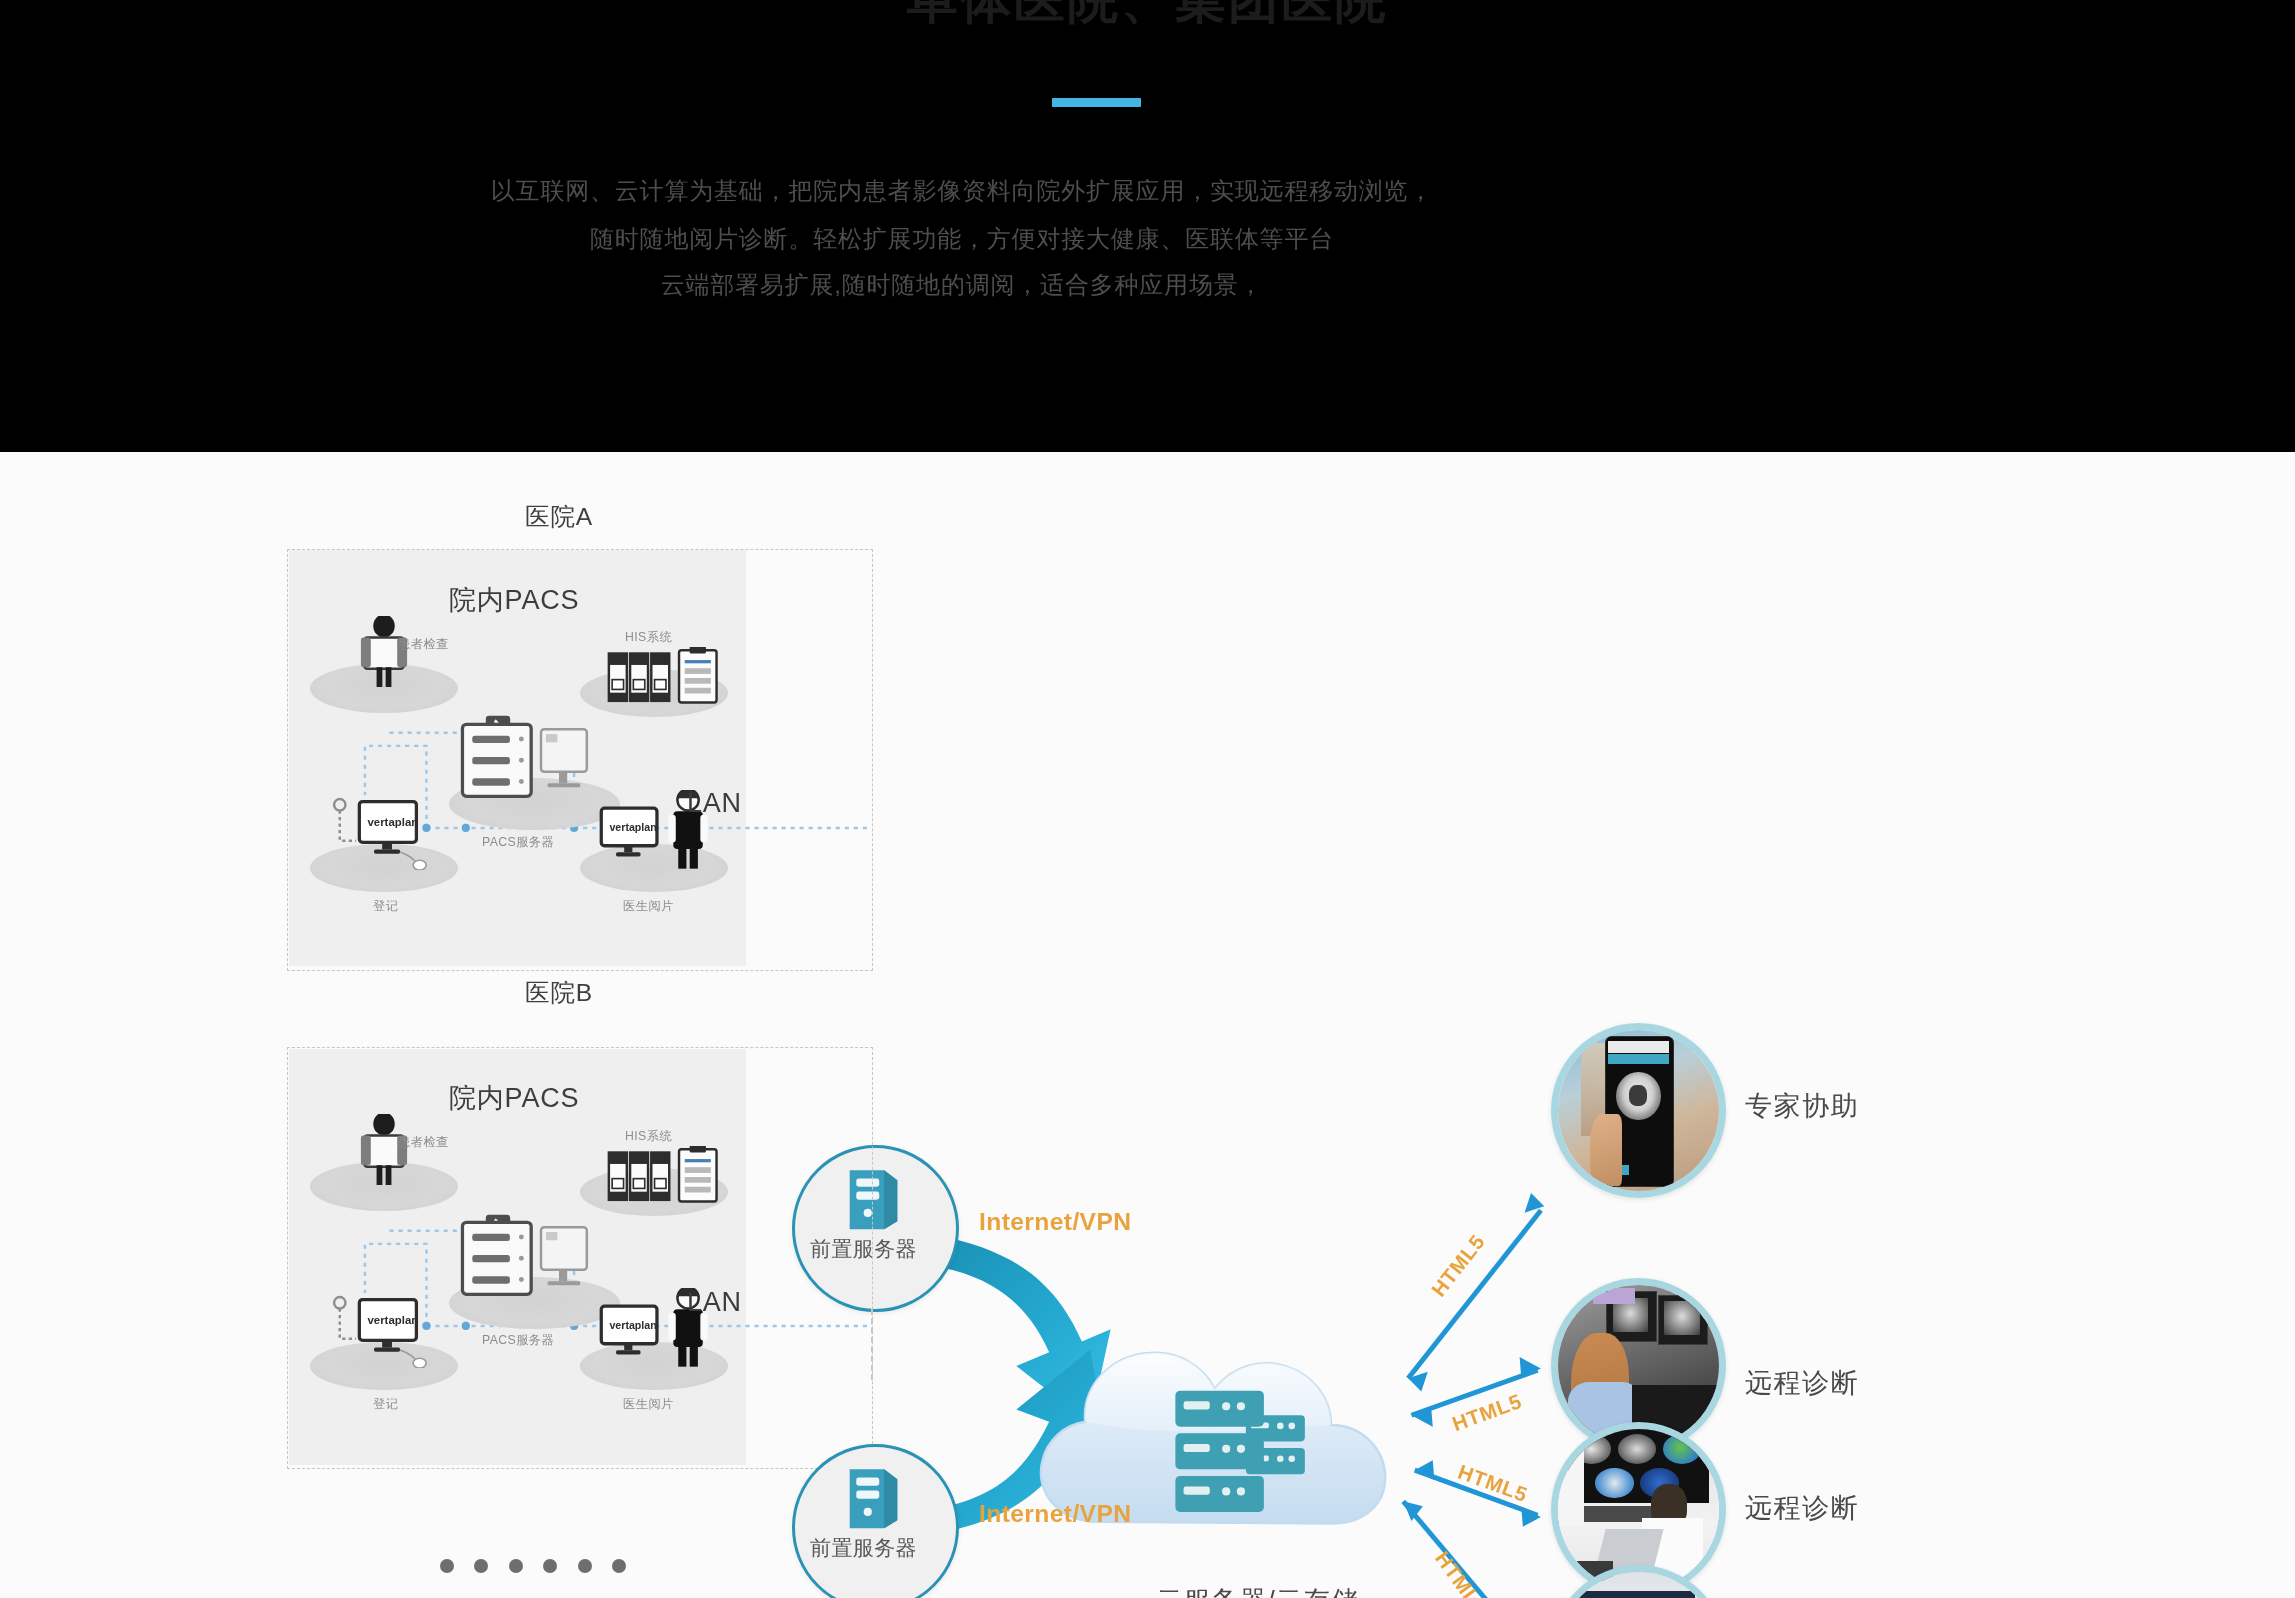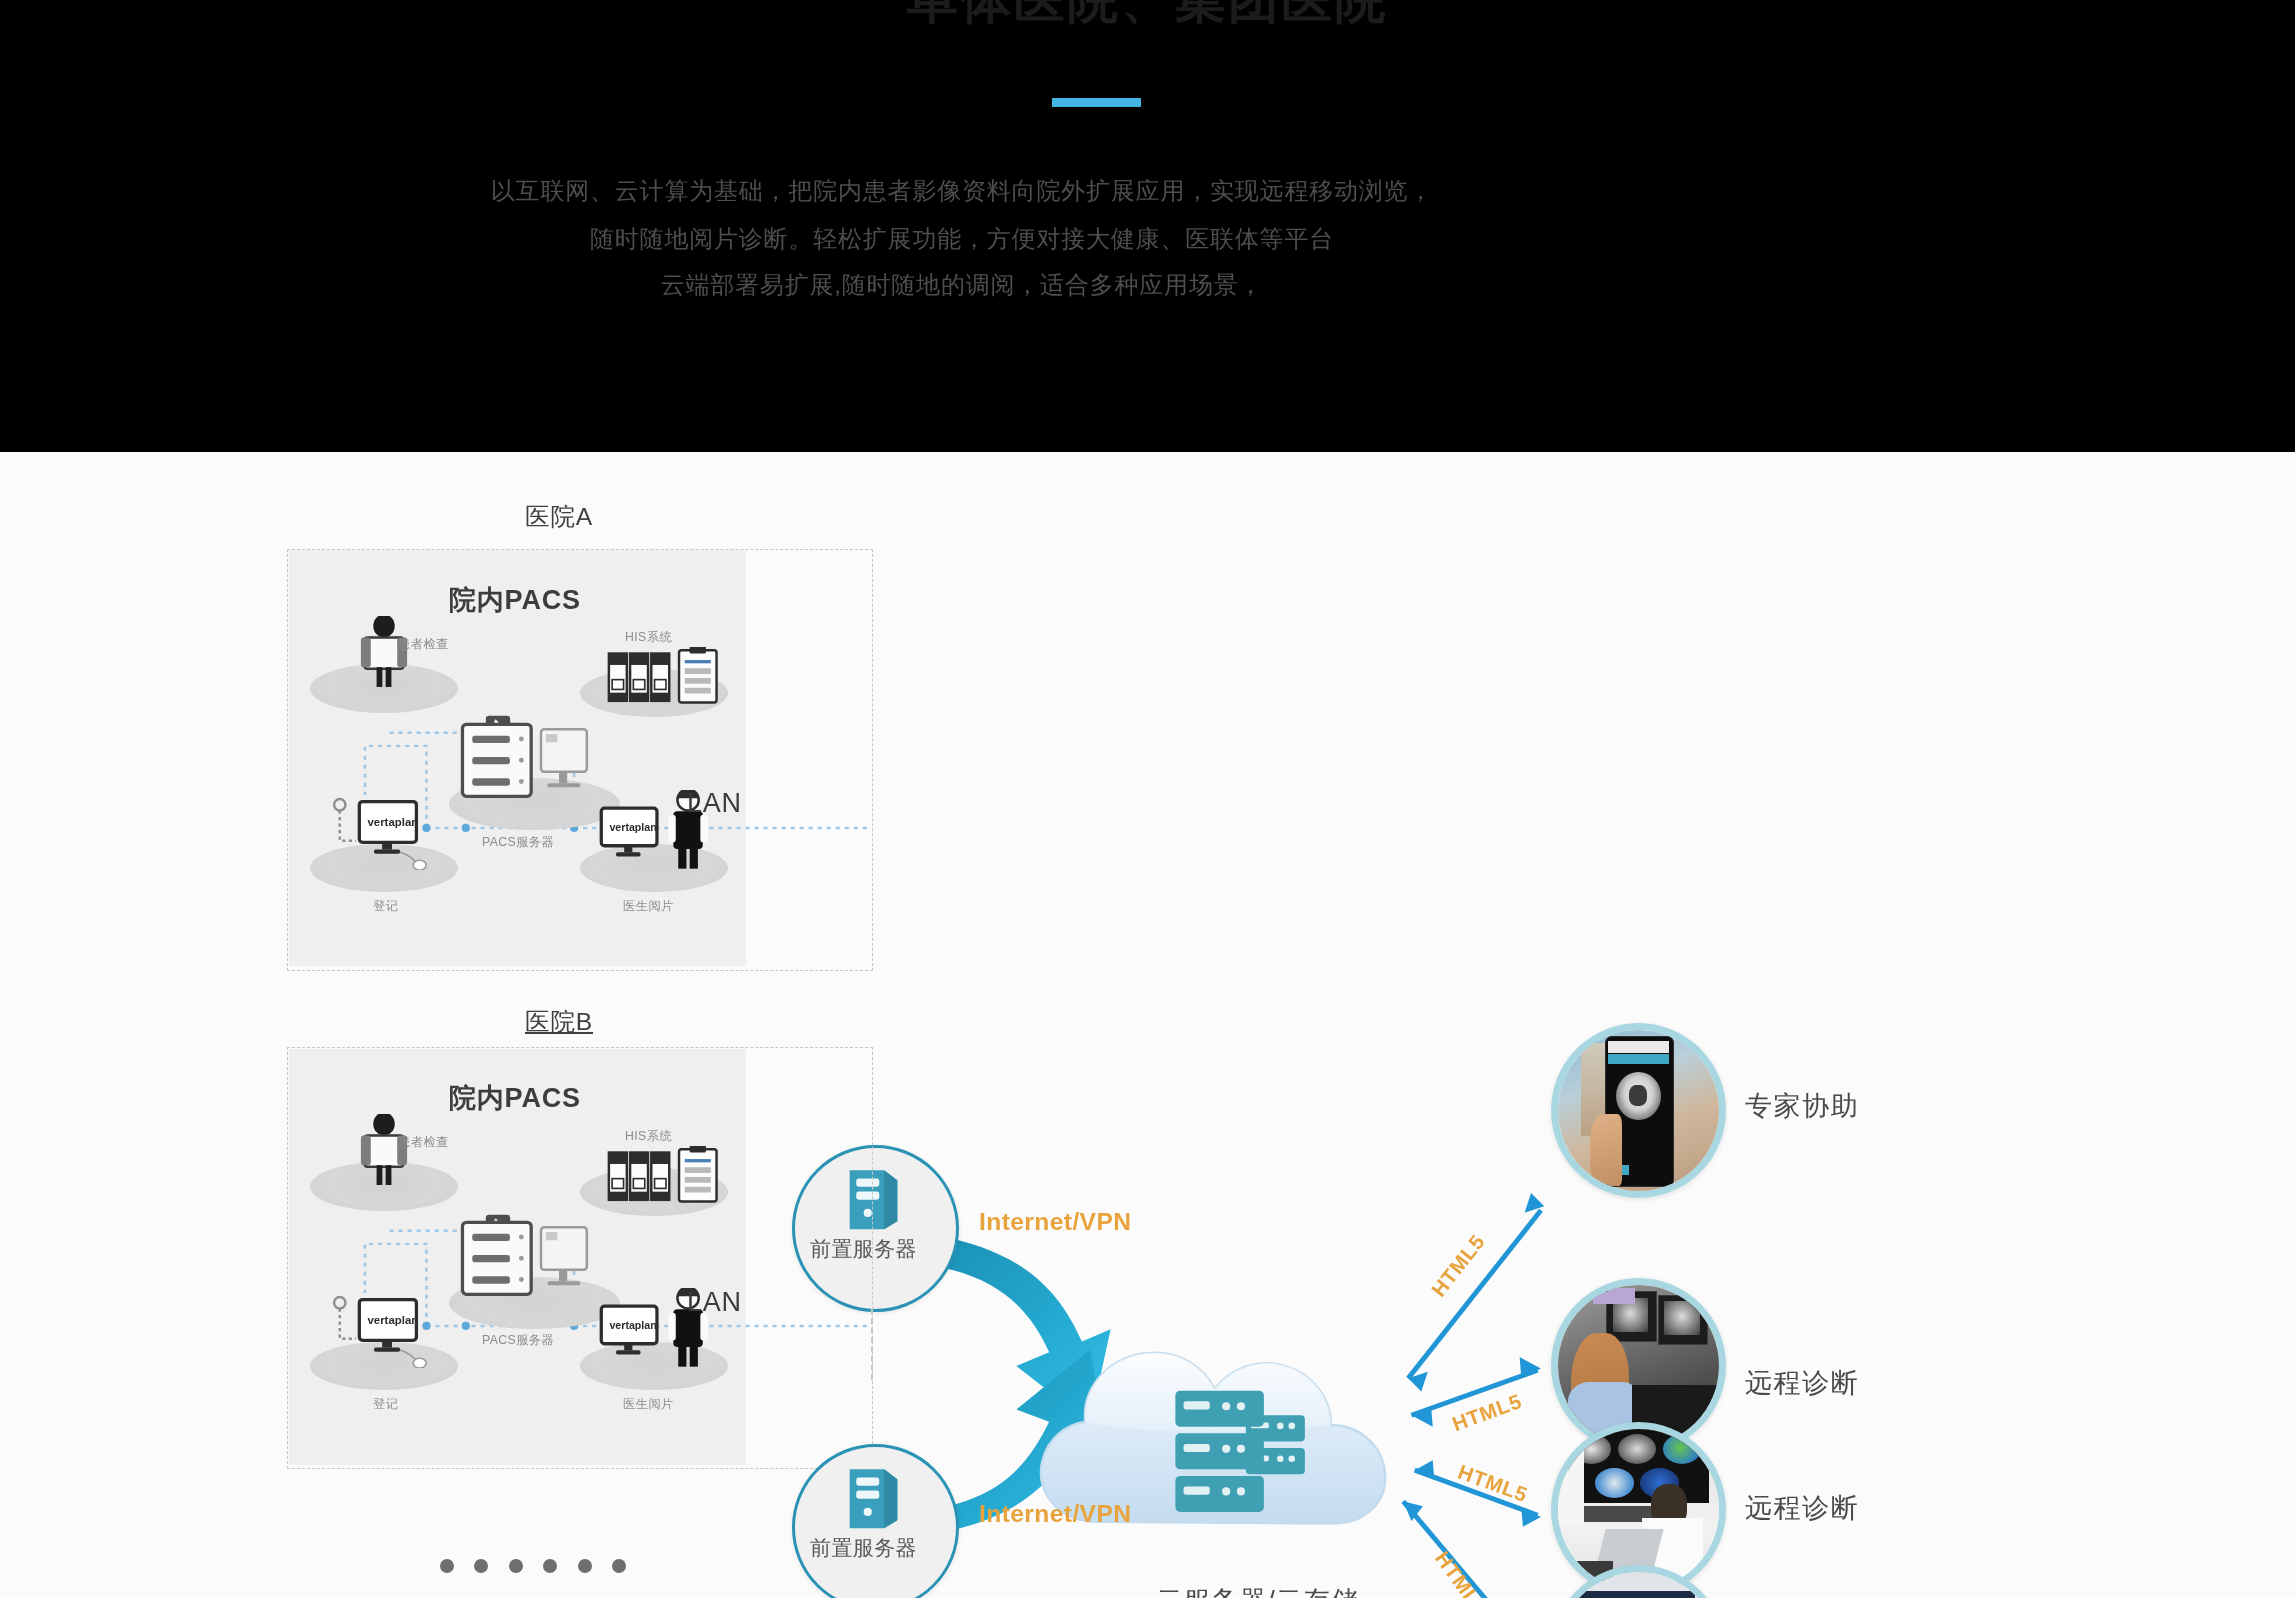--- a/index.html
+++ b/index.html
@@ -50,21 +50,21 @@
 
   
   .hosp-dash{
     position:absolute;border:1.6px dashed #c6c6c6;background:transparent;
   }
   
   .pacs-panel{
     position:absolute;background:#efefef;
   }
   .pacs-label{
-    position:absolute;font-size:27px;color:#3d3d3d;font-weight:700;
+    position:absolute;font-size:27px;color:#3d3d3d;font-weight:400;
     letter-spacing:0.8px;white-space:nowrap;
   }
 
   
   .ped{
     position:absolute;border-radius:50%;
     background:radial-gradient(ellipse at 50% 45%, #d2d2d2 0%, #d7d7d7 55%, #cfcfcf 100%);
   }
 
   .tiny-label{
@@ -328,21 +328,21 @@
     <path d="M8,4 L50,4 L66,16 L66,66 L50,76 L8,76 Z" fill="#3a9fbd"></path>
     <path d="M50,4 L66,16 L66,66 L50,76 Z" fill="#2f8aa6"></path>
     <rect x="16" y="14" width="28" height="10" rx="3" fill="#eef7f9"></rect>
     <rect x="16" y="30" width="28" height="10" rx="3" fill="#eef7f9"></rect>
     <circle cx="30" cy="56" r="5" fill="#eef7f9"></circle>
   </svg>
   <div class="fsrv-label" style="left:810px;top:783px;">前置服务器</div>
   <div class="vpn-label" style="left:979px;top:756px;">Internet/VPN</div>
   <div style="position:absolute;left:871px;top:857px;width:0;height:71px;border-left:2.5px dashed #c6c6c6;"></div>
 
-  <div class="hosp-title" style="left:525px;top:553px;text-decoration:underline;">医院B</div>
+  <div class="hosp-title" style="left:525px;top:524px;">医院B</div>
   <div class="hosp-dash" style="left:287px;top:595px;width:584px;height:420px;"></div>
   <div class="pacs-panel" style="left:289px;top:597px;width:457px;height:416px;"></div>
   <div class="pacs-label" style="left:449px;top:628px;">院内PACS</div>
 
   <svg width="584" height="420" style="position:absolute;left:287px;top:595px;" viewBox="0 0 712 512">
     <g stroke="#9dc7e8" stroke-width="3" stroke-dasharray="5 6" fill="none">
       <path d="M170,340 L170,240 L95,240 L95,300"></path>
       <path d="M170,340 L350,340 L350,240"></path>
       <path d="M350,340 L710,340"></path>
       <path d="M218,340 L218,250"></path>

